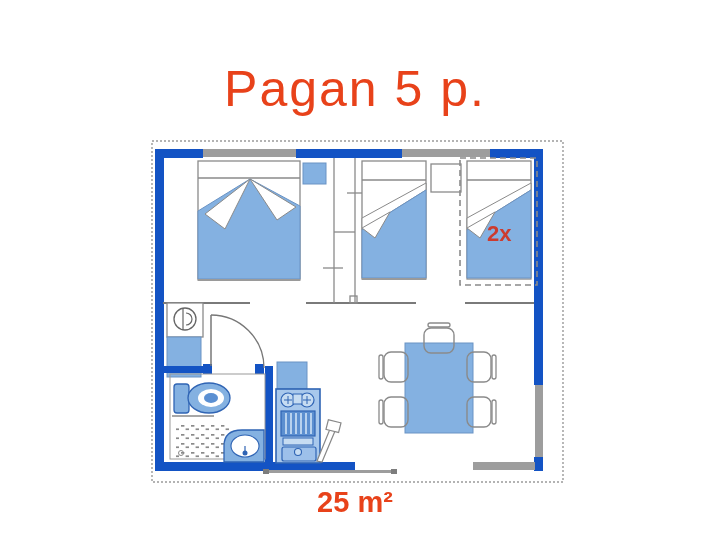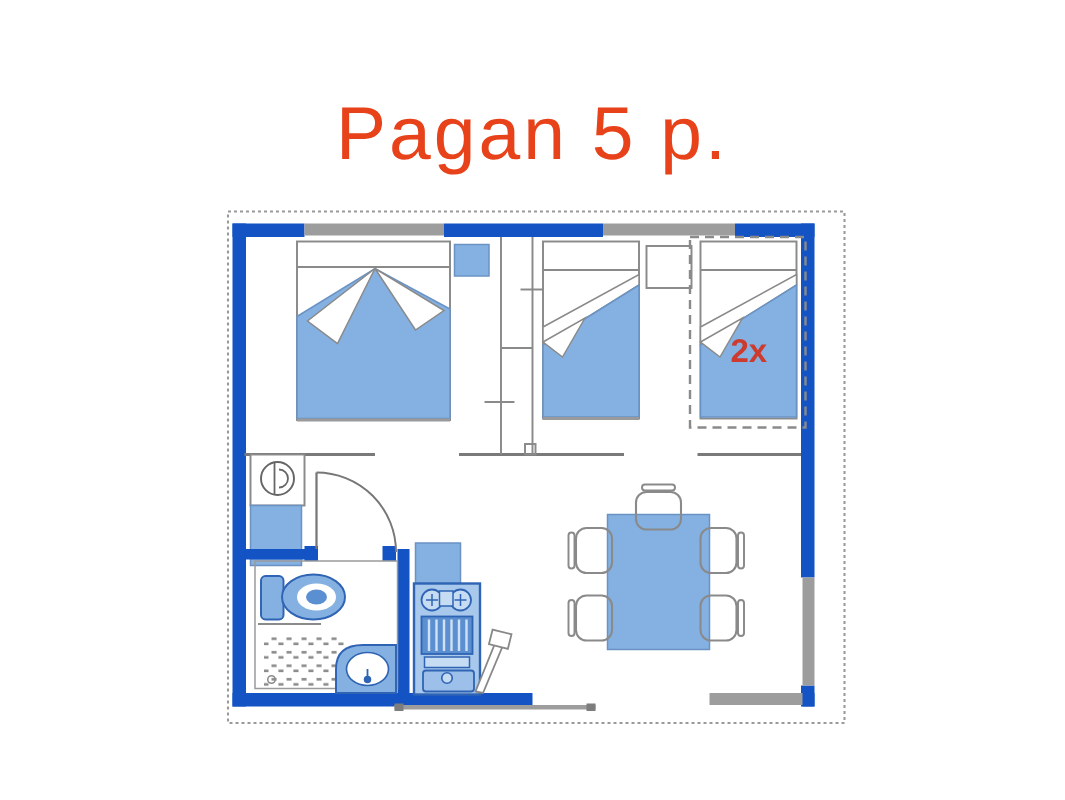--- a/index.html
+++ b/index.html
@@ -201,13 +201,14 @@
         <rect x="467" y="352" width="24" height="30" rx="7" fill="none" stroke="#8a8a8a" stroke-width="1.4"></rect>
         <rect x="492" y="355" width="4" height="24" rx="2" fill="none" stroke="#8a8a8a" stroke-width="1.3"></rect>
       </g>
       <g>
         <rect x="467" y="397" width="24" height="30" rx="7" fill="none" stroke="#8a8a8a" stroke-width="1.4"></rect>
         <rect x="492" y="400" width="4" height="24" rx="2" fill="none" stroke="#8a8a8a" stroke-width="1.3"></rect>
       </g>
     </g>
   </svg>
 
+  <div id="area-label">25 m²</div>
 </div>
 
 </body></html>

